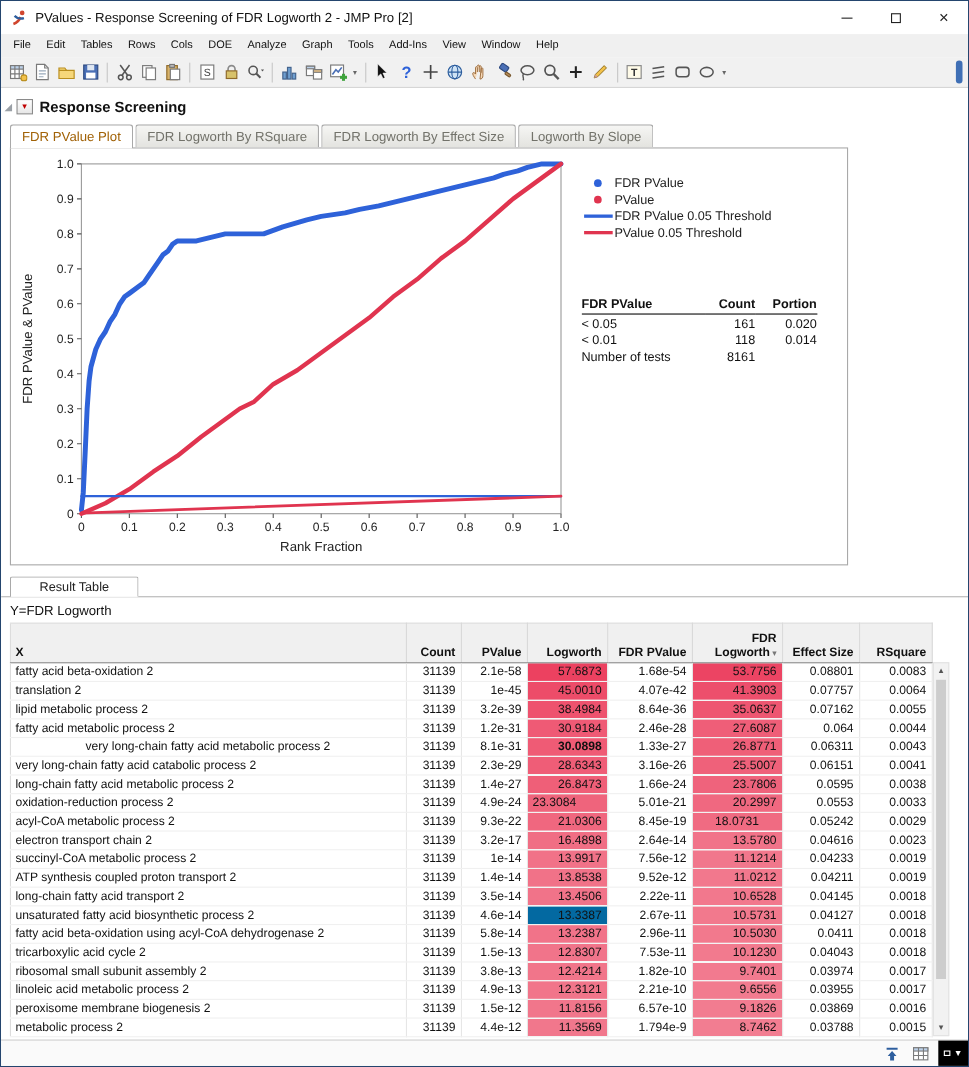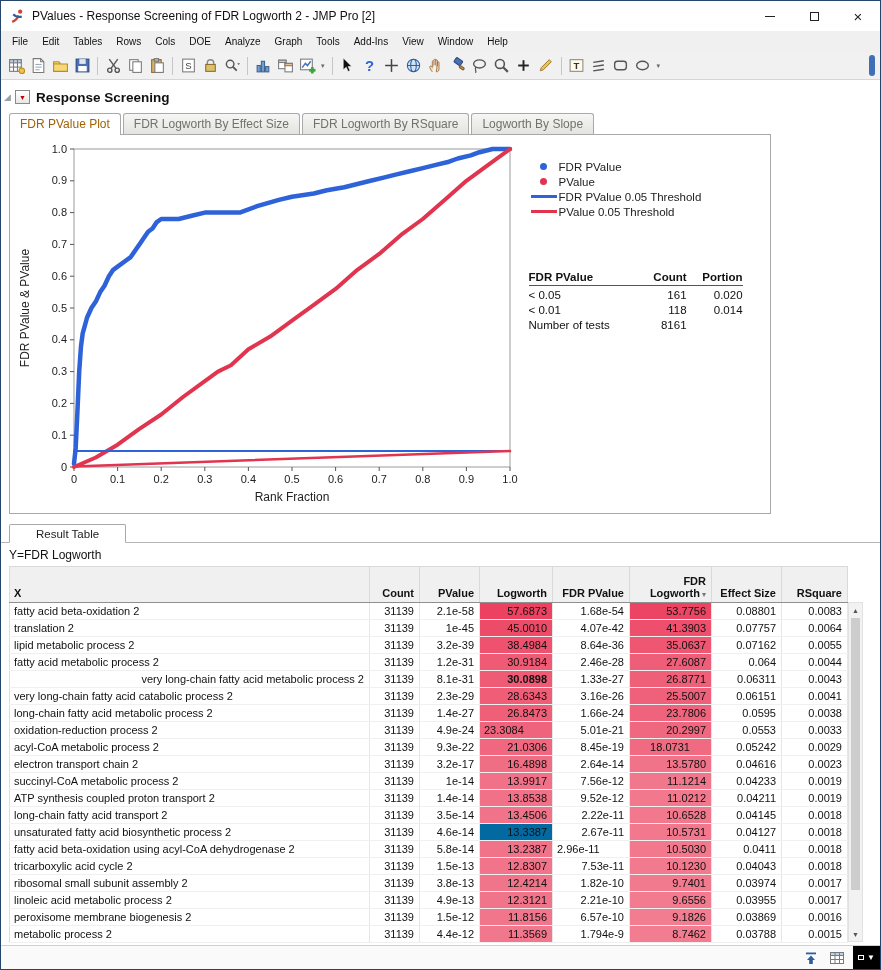--- a/index.html
+++ b/index.html
@@ -321,22 +321,22 @@
     <div class="report-header">
       <span class="disclosure">◢</span>
       <span class="red-triangle-btn">
           <span>▼</span>
         </span>
       <span class="report-title">Response Screening</span>
     </div>
 
     <div class="tabs">
         <div class="tab active">FDR PValue Plot</div>
+        <div class="tab">FDR Logworth By RSquare</div>
         <div class="tab">FDR Logworth By Effect Size</div>
-        <div class="tab">FDR Logworth By RSquare</div>
         <div class="tab">Logworth By Slope</div>
       </div>
 
     <div class="tab-panel">
       <svg class="chart-svg" width="508" height="366">
           <rect x="58" y="8" width="436" height="318" fill="#ffffff" stroke="#9a9a9a"></rect>
           <line x1="54" y1="326" x2="58" y2="326" stroke="#555"></line>
           <text class="tick" x="51" y="329.5" text-anchor="end">0</text>
           <line x1="54" y1="294.2" x2="58" y2="294.2" stroke="#555"></line>
           <text class="tick" x="51" y="297.7" text-anchor="end">0.1</text>
@@ -501,21 +501,21 @@
               <td style="text-align: left;">fatty acid metabolic process 2</td>
               <td style="text-align: right;">31139</td>
               <td style="text-align: right;">1.2e-31</td>
               <td style="text-align: right; background: rgb(239, 90, 117);">30.9184</td>
               <td style="text-align: right;">2.46e-28</td>
               <td style="text-align: right; background: rgb(239, 94, 120);">27.6087</td>
               <td style="text-align: right;">0.064</td>
               <td style="text-align: right;">0.0044</td>
             </tr>
             <tr>
-              <td style="text-align: right; margin-top: 24px;">very long-chain fatty acid metabolic process 2</td>
+              <td style="text-align: center; margin-top: 24px;">very long-chain fatty acid metabolic process 2</td>
               <td style="text-align: right;">31139</td>
               <td style="text-align: right;">8.1e-31</td>
               <td style="text-align: right; background: rgb(239, 91, 117); font-weight: bold;">30.0898</td>
               <td style="text-align: right;">1.33e-27</td>
               <td style="text-align: right; background: rgb(239, 95, 120);">26.8771</td>
               <td style="text-align: right;">0.06311</td>
               <td style="text-align: right;">0.0043</td>
             </tr>
             <tr>
               <td style="text-align: left;">very long-chain fatty acid catabolic process 2</td>
@@ -605,21 +605,21 @@
               <td style="text-align: right;">2.67e-11</td>
               <td style="text-align: right; background: rgb(242, 121, 141);">10.5731</td>
               <td style="text-align: right;">0.04127</td>
               <td style="text-align: right;">0.0018</td>
             </tr>
             <tr>
               <td style="text-align: left;">fatty acid beta-oxidation using acyl-CoA dehydrogenase 2</td>
               <td style="text-align: right;">31139</td>
               <td style="text-align: right;">5.8e-14</td>
               <td style="text-align: right; background: rgb(241, 115, 137);">13.2387</td>
-              <td style="text-align: left;">2.96e-11</td>
+              <td style="text-align: right;">2.96e-11</td>
               <td style="text-align: right; background: rgb(242, 121, 141);">10.5030</td>
               <td style="text-align: right;">0.0411</td>
               <td style="text-align: right;">0.0018</td>
             </tr>
             <tr>
               <td style="text-align: left;">tricarboxylic acid cycle 2</td>
               <td style="text-align: right;">31139</td>
               <td style="text-align: right;">1.5e-13</td>
               <td style="text-align: right; background: rgb(241, 116, 138);">12.8307</td>
               <td style="text-align: right;">7.53e-11</td>

